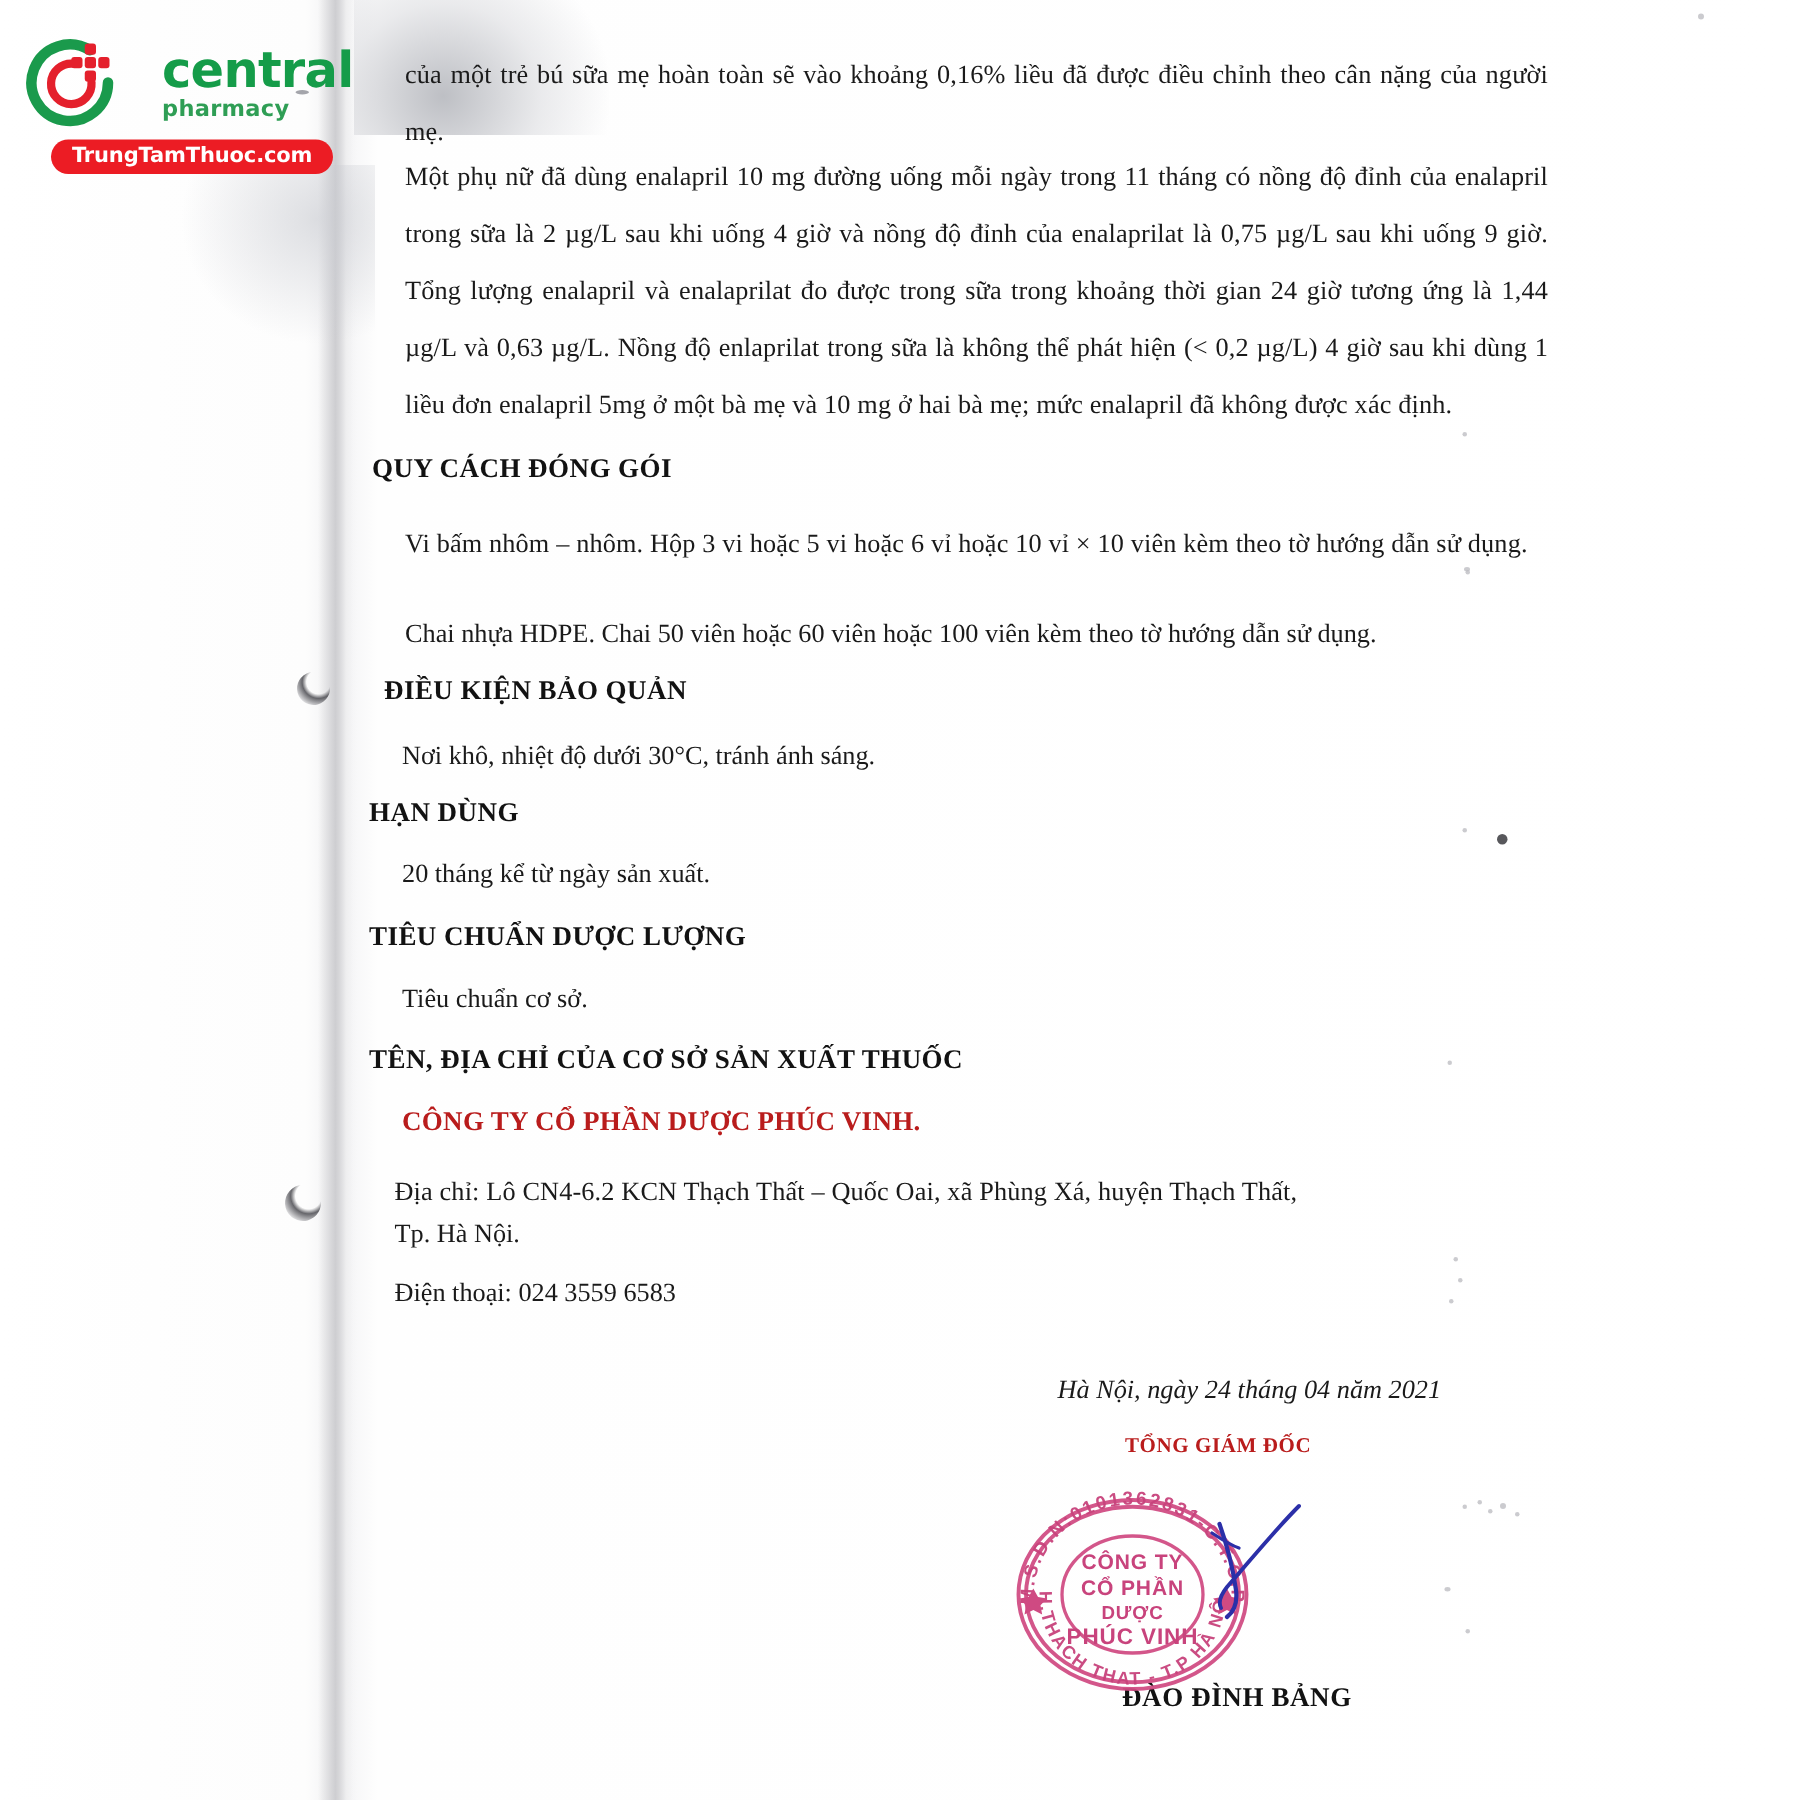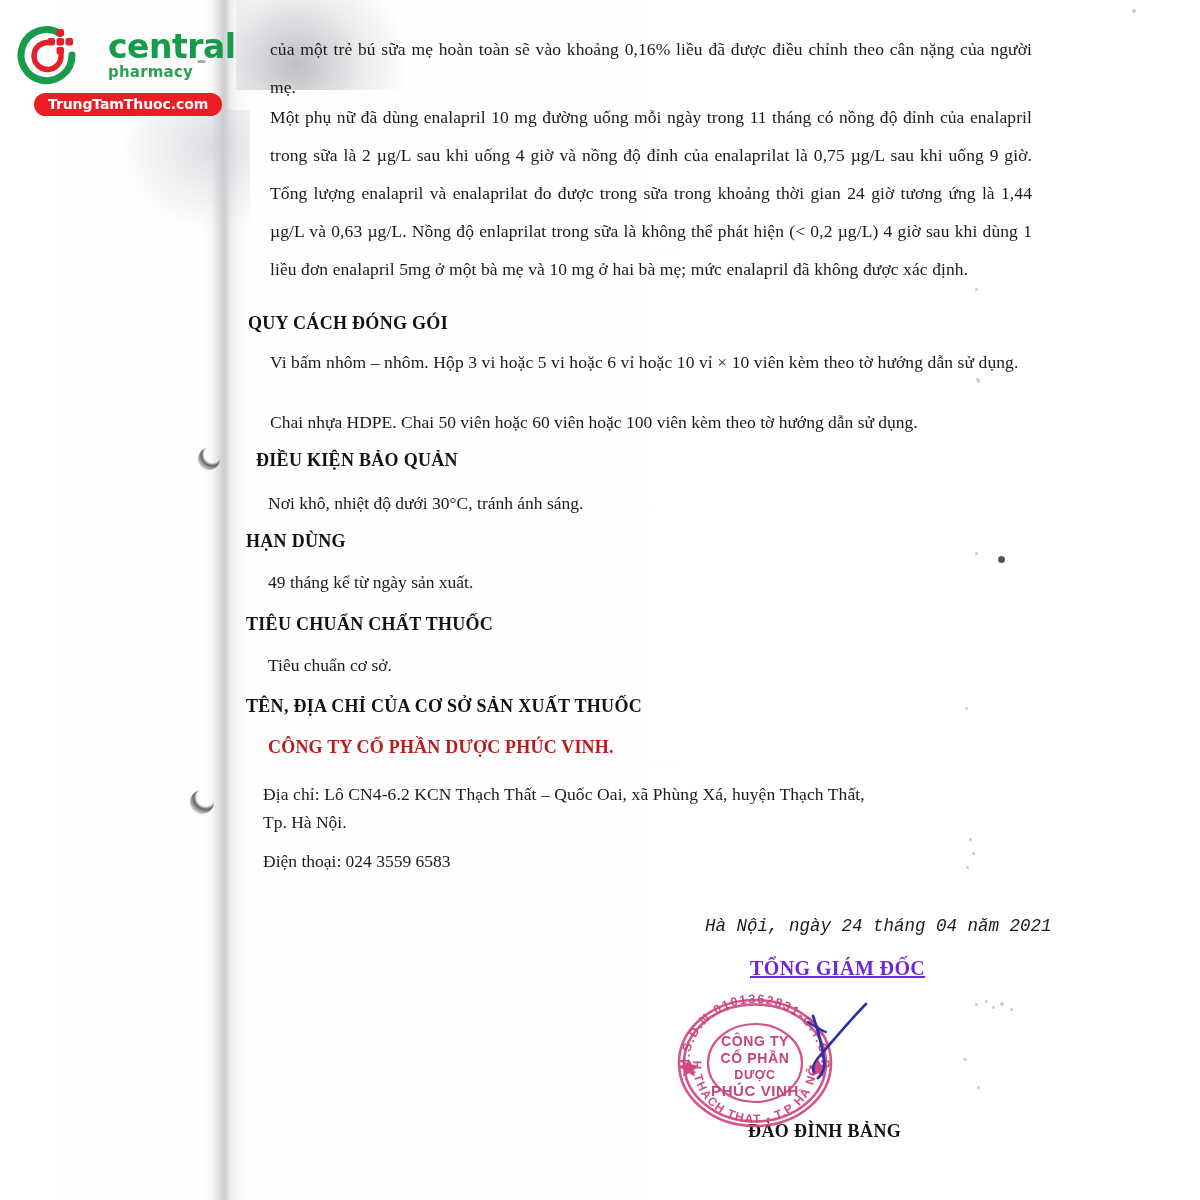--- a/index.html
+++ b/index.html
@@ -76,27 +76,27 @@
     font-family:"Liberation Serif", serif;
     font-size:17.5px;color:#1a1a1a;line-height:28px;white-space:nowrap;
   }
   .subhead{
     position:absolute;
     font-family:"Liberation Serif", serif;
     font-weight:700;font-size:18px;color:#b91c1c;letter-spacing:.2px;white-space:nowrap;
   }
   .date-line{
     position:absolute;
-    font-family:Liberation Mono, monospace;
+    font-family:Liberation Serif, serif;
     font-style:italic;font-size:17.5px;color:#1a1a1a;white-space:nowrap;
   }
   .sign-title{
     position:absolute;
     font-family:"Liberation Serif", serif;
-    font-weight:700;font-size:20px;color:#6d28d9;letter-spacing:.4px;white-space:nowrap;text-decoration:underline;
+    font-weight:700;font-size:14px;color:#b91c1c;letter-spacing:.4px;white-space:nowrap;
   }
   .sign-name{
     position:absolute;
     font-family:"Liberation Serif", serif;
     font-weight:700;font-size:18px;color:#121212;letter-spacing:.4px;white-space:nowrap;
   }
 
   
   .punch{
     position:absolute;width:22px;height:22px;border-radius:50%;
@@ -144,31 +144,31 @@
   </div>
   <div class="logo-badge">TrungTamThuoc.com</div>
 </div>
 
 <div id="doc">
 
   <div class="para" style="left:270px;top:30px;width:762px;">của một trẻ bú sữa mẹ hoàn toàn sẽ vào khoảng 0,16% liều đã được điều chỉnh theo cân nặng của người mẹ.</div>
 
   <div class="para" style="left:270px;top:98px;width:762px;">Một phụ nữ đã dùng enalapril 10 mg đường uống mỗi ngày trong 11 tháng có nồng độ đỉnh của enalapril trong sữa là 2 µg/L sau khi uống 4 giờ và nồng độ đỉnh của enalaprilat là 0,75 µg/L sau khi uống 9 giờ. Tổng lượng enalapril và enalaprilat đo được trong sữa trong khoảng thời gian 24 giờ tương ứng là 1,44 µg/L và 0,63 µg/L. Nồng độ enlaprilat trong sữa là không thể phát hiện (&lt; 0,2 µg/L) 4 giờ sau khi dùng 1 liều đơn enalapril 5mg ở một bà mẹ và 10 mg ở hai bà mẹ; mức enalapril đã không được xác định.</div>
 
-  <div class="heading" style="left:248px;top:300px;margin-top:11px;">QUY CÁCH ĐÓNG GÓI</div>
+  <div class="heading" style="left:248px;top:300px;">QUY CÁCH ĐÓNG GÓI</div>
   <div class="para" style="left:270px;top:343px;width:762px;">Vi bấm nhôm – nhôm. Hộp 3 vi hoặc 5 vi hoặc 6 vỉ hoặc 10 vỉ × 10 viên kèm theo tờ hướng dẫn sử dụng.</div>
   <div class="body-line" style="left:270px;top:408px;">Chai nhựa HDPE. Chai 50 viên hoặc 60 viên hoặc 100 viên kèm theo tờ hướng dẫn sử dụng.</div>
 
   <div class="heading" style="left:243px;top:448px;margin-left:13px;">ĐIỀU KIỆN BẢO QUẢN</div>
   <div class="body-line" style="left:268px;top:489px;">Nơi khô, nhiệt độ dưới 30°C, tránh ánh sáng.</div>
 
   <div class="heading" style="left:246px;top:529px;">HẠN DÙNG</div>
-  <div class="body-line" style="left:268px;top:568px;">49 tháng kể từ ngày sản xuất.</div>
-
-  <div class="heading" style="left:246px;top:612px;">TIÊU CHUẨN CHẤT THUỐC</div>
+  <div class="body-line" style="left:268px;top:568px;">20 tháng kể từ ngày sản xuất.</div>
+
+  <div class="heading" style="left:246px;top:612px;">TIÊU CHUẨN DƯỢC LƯỢNG</div>
   <div class="body-line" style="left:268px;top:651px;">Tiêu chuẩn cơ sở.</div>
 
   <div class="heading" style="left:246px;top:694px;">TÊN, ĐỊA CHỈ CỦA CƠ SỞ SẢN XUẤT THUỐC</div>
 
   <div class="subhead" style="left:268px;top:737px;">CÔNG TY CỔ PHẦN DƯỢC PHÚC VINH.</div>
 
   <div class="para last-left" style="left:263px;top:775px;width:768px;text-align:justify;">Địa chỉ: Lô CN4-6.2 KCN Thạch Thất – Quốc Oai, xã Phùng Xá, huyện Thạch Thất,</div>
   <div class="body-line" style="left:263px;top:808px;">Tp. Hà Nội.</div>
 
   <div class="body-line" style="left:263px;top:847px;">Điện thoại: 024 3559 6583</div>

